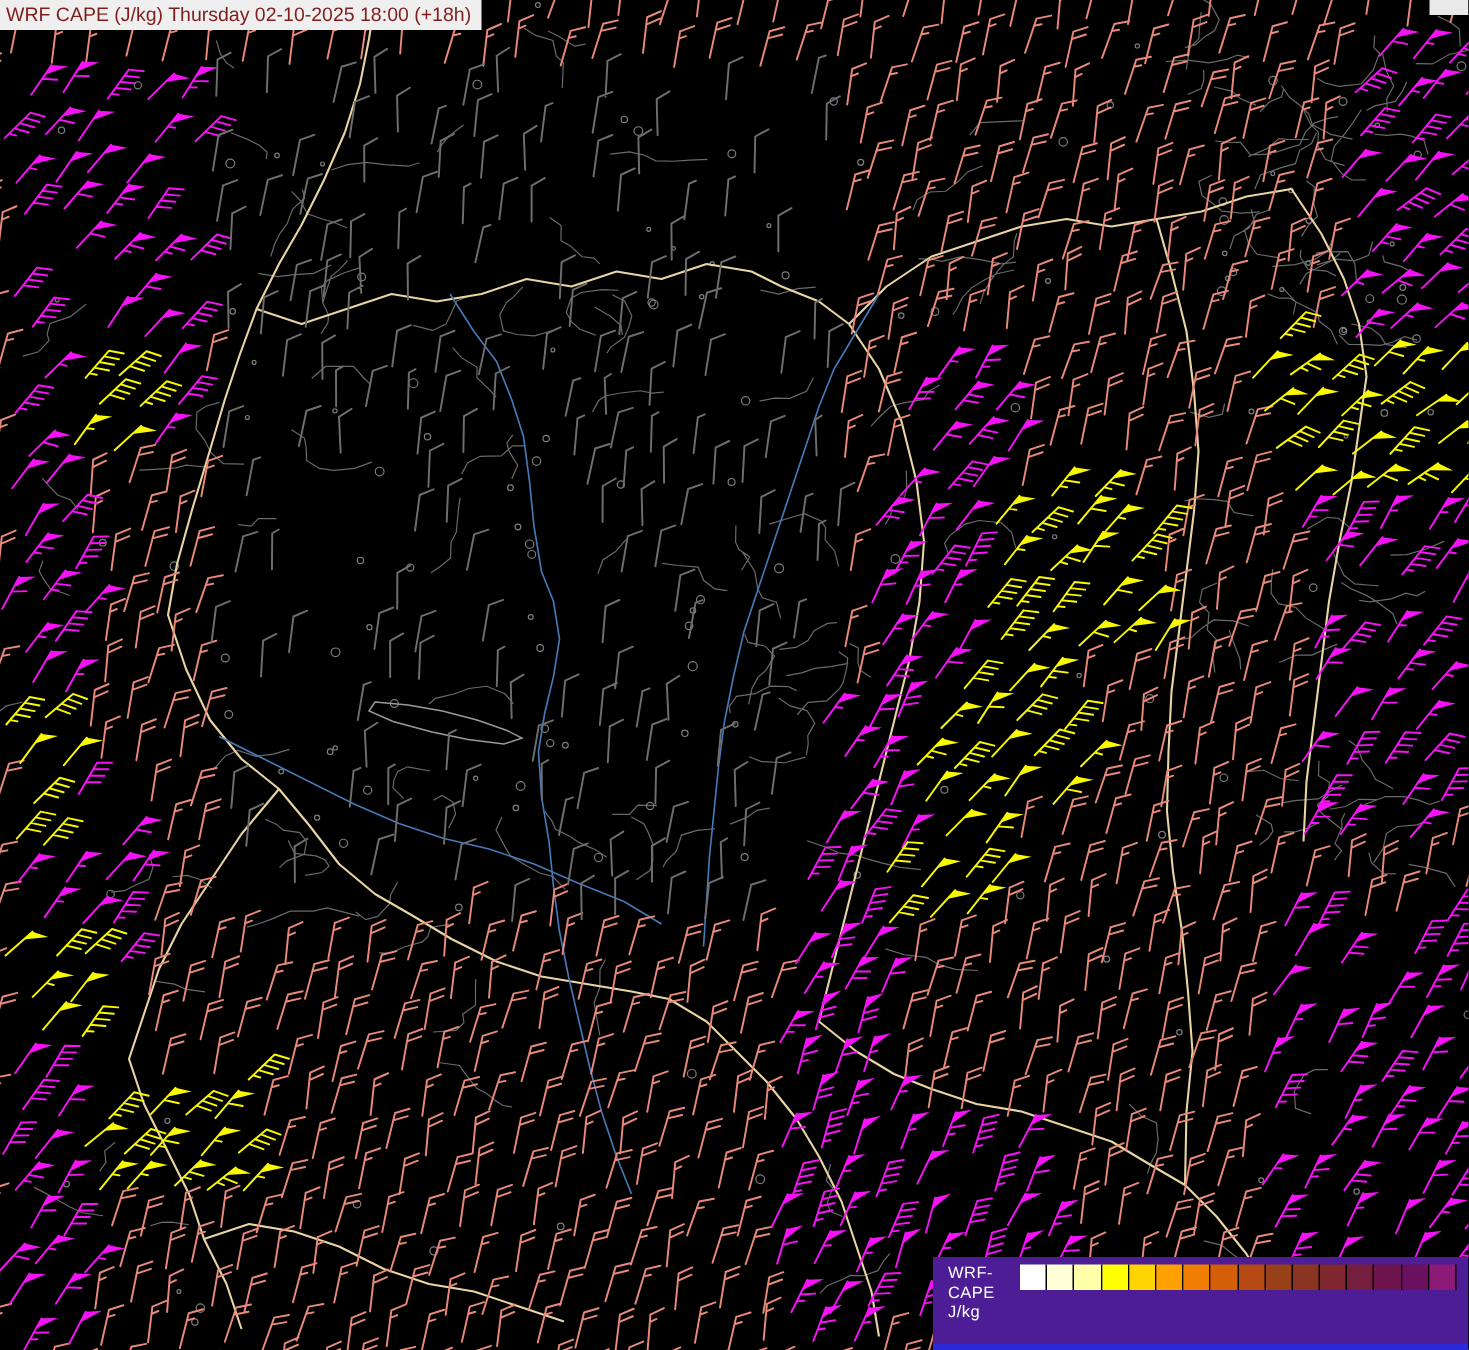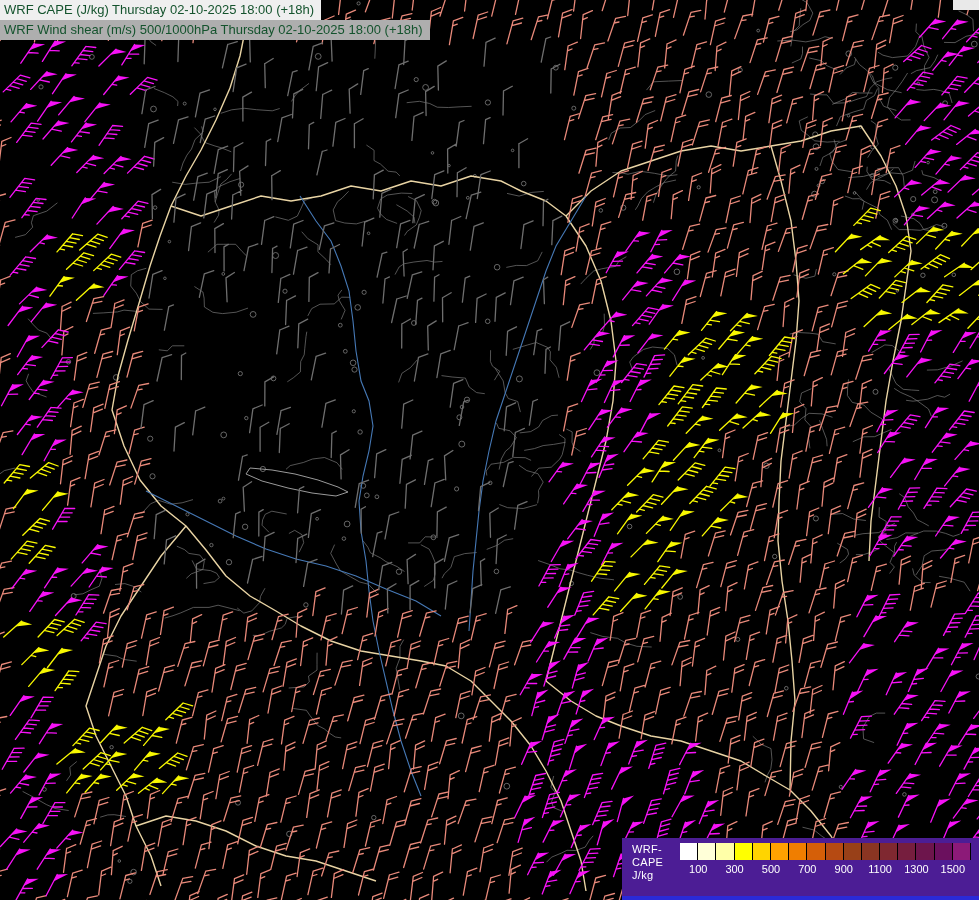--- a/index.html
+++ b/index.html
@@ -1,20 +1,20 @@
 <!DOCTYPE html>
 <html><head>
 <meta charset="utf-8">
 <style>
   html,body{margin:0;padding:0;background:#000;}
   body{width:979px;height:900px;position:relative;overflow:hidden;
        font-family:"Liberation Sans",sans-serif;}
   #map-svg{position:absolute;left:0;top:0;width:979px;height:900px;}
   .titlebar{position:absolute;left:0;top:0;z-index:20;}
-  .title-line{font-size:13px;line-height:18px;color:#14532d;padding:1px 7px 1px 4px;
+  .title-line{font-size:13px;line-height:18px;color:#7f1d1d;padding:1px 7px 1px 4px;
               width:fit-content;white-space:nowrap;}
   .title-line.l1{background:#efefef;}
   .title-line.l2{background:#aeaeae;}
   .trpatch{position:absolute;right:0;top:0;width:26px;height:10px;background:#e9e9e9;z-index:5;}
   .legend{position:absolute;right:0;bottom:4px;width:357px;height:58px;background:#4c1d95;
           display:flex;z-index:20;padding:5px 8px 0 10px;box-sizing:border-box;}
   .legend-labels{color:#fff;font-size:11px;line-height:13px;width:48px;letter-spacing:.3px;}
   .legend-bar-wrap{position:relative;flex:1;}
   .legend-colorbar{display:flex;height:17px;}
   .legend-colorbar .cell{flex:1;border-right:1px solid #000;}
@@ -191,21 +191,20 @@
       <path d="M853.8 225.4L870.6 208.1M870.6 208.1l9.7 2.5M867.1 211.7l9.7 2.5M863.6 215.3l9.7 2.5M860.1 218.9l9.7 2.5M856.6 222.5l4.8 1.2M57 251.9L72.7 233.8M72.7 233.8l9.8 1.9M69.5 237.6l9.8 1.9M66.2 241.3l9.8 1.9M62.9 245.1l9.8 1.9M59.6 248.9l4.9 0.9M79.7 250.1L97.7 234.2M97.7 234.2l9.5 3.1M93.9 237.5l9.5 3.1M90.2 240.8l9.5 3.1M86.5 244.1l9.5 3.1M835.4 251.8L851.8 234.2M860.6 249.6L880.1 235.7M871.2 242.1l9.1 4.1M867.1 245l4.6 2.1M888.7 252.6L906.3 236.4M906.3 236.4l9.5 3M902.7 239.8l9.5 3M899 243.1l9.5 3M895.3 246.5l9.5 3M891.6 249.9l4.8 1.5M916.6 243.6L933.8 226.9M925.9 234.6l9.6 2.7M935.7 249L952.1 231.4M944.6 239.4l4.9 1.1M961.7 246L978.2 228.6M66.5 269.2L83.9 252.8M83.9 252.8l9.6 2.9M80.3 256.2l9.6 2.9M76.7 259.6l9.6 2.9M73 263.1l9.6 2.9M93.7 270.6L111.2 254.2M111.2 254.2l9.6 2.9M107.5 257.6l9.6 2.9M103.9 261l9.6 2.9M100.2 264.4l9.6 2.9M96.6 267.8l4.8 1.5M843.4 273.7L862.2 258.8M853.6 265.6l9.3 3.7M865.4 275.9L882.1 258.6M894.8 276.9L912.2 260.4M904.2 268l9.6 2.8M900.6 271.4l4.8 1.4M921.1 269.1L940.3 254.7M940.3 254.7l9.2 4M936.3 257.7l9.2 4M932.3 260.7l9.2 4M928.3 263.7l9.2 4M924.3 266.7l4.6 2M944.6 276.8L964.3 263.2M971.1 269.5L988.8 253.3M980.7 260.7l9.5 3M49.9 296.1L64 276.6M57.5 285.5l5 0.5M76.4 300.2L94.1 283.9M851.2 298.6L870.6 284.4M870.6 284.4l9.2 4M866.5 287.4l9.2 4M862.5 290.3l9.2 4M858.5 293.3l9.2 4M879.3 298L895.7 280.4M895.7 280.4l9.7 2.2M892.3 284.1l9.7 2.2M888.9 287.7l9.7 2.2M885.4 291.4l9.7 2.2M902 302.4L921 287.7M926.9 302.5L943 284.8M943 284.8l9.8 2.1M939.7 288.5l9.8 2.1M936.3 292.2l9.8 2.1M932.9 295.8l9.8 2.1M929.6 299.5l4.9 1.1M959.4 295.4L978.4 280.7M978.8 295.3L995.2 277.7M987.6 285.8l9.7 2.3M984.2 289.4l4.9 1.1M701.5 330.3L716.5 311.6M709.6 320.2l9.9 1.5M706.5 324.1l4.9 0.7M730.5 330.7L747.2 313.4M739.6 321.3l9.7 2.4M736.1 324.9l4.9 1.2M864.1 326.5L881.7 310.3M888.9 329.6L907.5 314.4M911.9 324.5L930.8 309.7M922.1 316.5l9.3 3.7M939 322.6L958.8 308.9M949.7 315.2l9 4.3M945.6 318l4.5 2.1M967.9 328.2L984.4 310.8M976.8 318.8l4.9 1.2M664.4 349.1L679.7 330.6M672.7 339.1l4.9 0.8M688.3 354.7L705.7 338.2M705.7 338.2l9.6 2.8M702 341.6l9.6 2.8M698.4 345.1l9.6 2.8M694.8 348.5l9.6 2.8M691.2 352l4.8 1.4M718.8 349L734.2 330.6M727.2 339l9.9 1.7M736.7 354.6L752.5 336.6M745.2 344.8l4.9 1M769.4 355.5L784.6 337M784.6 337l9.9 1.7M781.4 340.9l9.9 1.7M778.3 344.7l9.9 1.7M775.1 348.6l9.9 1.7M771.9 352.4l4.9 0.8M669.9 376.2L684.7 357.3M678 366l5 0.7M700.8 380L718.3 363.6M710.3 371.1l9.6 2.9M706.6 374.5l4.8 1.5M722.4 374.6L735.5 354.6M729.5 363.8l10 0.6M754.9 373.7L771.4 356.3M771.4 356.3l9.7 2.3M768 359.9l9.7 2.3M764.5 363.6l9.7 2.3M761.1 367.2l9.7 2.3M757.7 370.8l4.9 1.2M658.9 404.6L674 386M674 386l9.9 1.6M670.9 389.9l9.9 1.6M667.7 393.8l9.9 1.6M664.6 397.6l9.9 1.6M661.4 401.5l4.9 0.8M678.2 403.8L692.8 384.7M692.8 384.7l9.9 1.3M689.8 388.7l9.9 1.3M686.7 392.7l9.9 1.3M683.7 396.7l9.9 1.3M680.7 400.7l5 0.6M702.4 407.5L716.4 388M716.4 388l9.9 1M713.5 392.1l9.9 1M710.6 396.1l9.9 1M707.6 400.2l9.9 1M704.7 404.2l5 0.5M736.1 403L751.9 384.9M744.7 393.2l9.8 1.9M759.6 406.7L777.2 390.4M667.7 426L682.3 406.9M682.3 406.9l9.9 1.3M679.3 410.9l9.9 1.3M676.2 414.9l9.9 1.3M673.2 418.8l9.9 1.3M670.1 422.8l5 0.7M686.2 433.3L702.8 416.1M695.2 424l4.9 1.2M719.6 430.3L737.2 413.9M729.1 421.4l9.6 2.9M743 428.1L760.7 411.9M752.6 419.3l4.8 1.5M770.5 433.3L783.3 412.9M643.1 458.8L658.5 440.4M658.5 440.4l9.9 1.7M655.3 444.2l9.9 1.7M652.1 448l9.9 1.7M648.9 451.9l9.9 1.7M673.4 460.3L689.7 442.6M694.1 457.6L708.5 438.5M701.9 447.2l9.9 1.2M698.9 451.2l5 0.6M4.2 483L19.7 464.7M19.7 464.7l9.8 1.8M16.5 468.5l9.8 1.8M13.3 472.3l9.8 1.8M10.1 476.2l9.8 1.8M6.8 480l4.9 0.9M30.4 478.1L48.7 462.6M48.7 462.6l9.4 3.4M44.8 465.8l9.4 3.4M41 469.1l9.4 3.4M37.2 472.3l9.4 3.4M627.6 485.3L644.6 468.3M636.8 476.1l4.8 1.3M652.1 481.9L665.1 461.7M659.1 471l10 0.5M678.2 480L695.1 462.9M695.1 462.9l9.7 2.5M691.5 466.5l9.7 2.5M688 470l9.7 2.5M684.5 473.6l9.7 2.5M710.1 485.9L725.1 467.2M725.1 467.2l9.9 1.5M722 471.1l9.9 1.5M718.8 475l9.9 1.5M715.7 478.9l9.9 1.5M712.6 482.8l4.9 0.8M13.5 508.7L27.7 489.4M42.5 510.2L57.9 491.8M611.8 509.7L628.5 492.5M620.8 500.4l9.7 2.5M617.3 504l4.8 1.2M636.6 512L653.2 494.7M653.2 494.7l9.7 2.4M649.8 498.3l9.7 2.4M646.3 501.9l9.7 2.4M642.9 505.5l9.7 2.4M639.4 509.1l4.9 1.2M661.5 504.3L677.8 486.7M689.8 503.5L706.5 486.3M706.5 486.3l9.7 2.5M703 489.9l9.7 2.5M699.5 493.5l9.7 2.5M696 497.1l9.7 2.5M692.6 500.7l4.8 1.2M720.7 510.8L737.8 493.9M729.9 501.7l4.8 1.3M22.8 535.3L39.9 518.5M39.9 518.5l9.6 2.7M36.3 522l9.6 2.7M32.8 525.5l9.6 2.7M29.2 529l9.6 2.7M617.5 533.8L631.5 514.3M646.4 533.4L663.2 516.2M655.5 524.1l4.8 1.2M670.2 530.3L683.8 510.5M702.3 535.9L718.1 517.8M710.9 526.1l9.8 1.9M11.2 559.1L27.1 541.1M27.1 541.1l9.8 2M23.8 544.9l9.8 2M20.5 548.6l9.8 2M17.2 552.4l9.8 2M29.2 563.2L45.3 545.4M45.3 545.4l9.8 2.1M42 549.1l9.8 2.1M38.6 552.9l9.8 2.1M35.3 556.6l9.8 2.1M631 556.9L647.9 539.9M657.8 561.6L671.6 541.9M665.3 550.9l10 0.8M591.6 581.2L605.1 561.4M605.1 561.4l10 0.8M602.3 565.5l10 0.8M599.5 569.6l10 0.8M596.7 573.7l10 0.8M614.6 590.9L629.8 572.4M644.5 584.4L659.8 565.8M659.8 565.8l9.9 1.6M656.6 569.7l9.9 1.6M653.4 573.6l9.9 1.6M650.2 577.4l4.9 0.8M661.8 588L677 569.4M593.2 614.9L608.9 596.8M608.9 596.8l9.8 1.9M605.7 600.5l9.8 1.9M602.4 604.3l9.8 1.9M599.1 608.1l9.8 1.9M620.6 611.2L636.8 593.5M645.1 608.9L660 590M653.2 598.6l4.9 0.7M3.7 637L21.7 621.1M38.1 637L54.5 619.5M54.5 619.5l9.7 2.3M51 623.1l9.7 2.3M47.6 626.8l9.7 2.3M44.2 630.4l9.7 2.3M57.1 635.5L74.7 619.3M74.7 619.3l9.5 3M71 622.7l9.5 3M67.4 626.1l9.5 3M63.7 629.4l9.5 3M21.8 664.6L38.8 647.6M31 655.4l4.8 1.3M47.5 667.5L62.1 648.5M28.7 686.4L44.2 668.1M55.1 690.6L68.8 670.8M68.8 670.8l10 0.8M65.9 675l10 0.8M63.1 679.1l10 0.8M60.3 683.2l10 0.8M57.4 687.3l5 0.4M165.8 719.7L183.1 703M183.1 703l9.6 2.8M179.5 706.5l9.6 2.8M175.9 709.9l9.6 2.8M172.3 713.4l9.6 2.8M168.7 716.9l4.8 1.4M72.9 745.6L89.4 728.2M89.4 728.2l9.7 2.3M86 731.8l9.7 2.3M82.5 735.4l9.7 2.3M79.1 739.1l9.7 2.3M75.7 742.7l4.9 1.1M100.6 742.8L117 725.2M109.5 733.3l9.7 2.2M124.2 743L142.3 727.3M142.3 727.3l9.5 3.3M138.5 730.6l9.5 3.3M134.8 733.8l9.5 3.3M131 737.1l9.5 3.3M143.6 745.4L159.1 727.1M152 735.5l9.8 1.8M56.9 764L75.5 748.8M83.2 769L100.7 752.7M100.7 752.7l9.6 2.9M97 756.1l9.6 2.9M93.4 759.5l9.6 2.9M89.7 762.9l9.6 2.9M100.6 769.9L116.5 751.9M109.2 760.2l9.8 2M105.9 763.9l4.9 1M134.5 770.1L150 751.8M142.9 760.2l4.9 0.9M159.3 768.4L177.7 753M177.7 753l9.4 3.4M173.9 756.3l9.4 3.4M170 759.5l9.4 3.4M166.2 762.7l9.4 3.4M66.7 792.9L81.8 774.2M74.8 782.8l4.9 0.8M85.1 792.2L101.1 774.3M93.7 782.5l4.9 1M116.7 790.3L133.9 773.6M126.1 781.2l9.6 2.7M122.5 784.7l4.8 1.4M138.4 793.2L157.2 778.3M148.6 785.1l9.3 3.7M144.7 788.2l4.6 1.9M162.5 793.6L178.7 775.9M171.2 784l4.9 1.1" stroke="#f8f800" stroke-width="1.3" fill="none" stroke-linecap="round"></path>
       <path d="M935.6 19.2L946.3 21.4L930.2 25.2ZM957.7 20L968.6 21.7L952.7 26.2ZM983.1 24.2L993.8 26.8L977.6 30ZM34.3 43.4L45.2 44.2L29.8 50ZM55.1 41.1L66.1 41.5L50.9 47.9ZM116 49.1L126.6 52.1L110.3 54.7ZM134.5 44.5L145.5 44.9L130.3 51.3ZM948.2 52L959.1 53.9L943.1 58.1ZM964 46.5L974.9 48L959 52.8ZM994.2 45.1L1004.9 47.7L988.7 51ZM47 71.7L57.7 74.2L41.6 77.6ZM65.9 73.8L76.9 74.5L61.4 80.4ZM118.8 75.9L129.6 77.6L113.7 82.1ZM981.4 75L992.1 77.7L975.8 80.7ZM26.6 103.6L37.4 105.7L21.4 109.7ZM51.1 101.3L62.1 102.2L46.6 107.9ZM74.1 96.5L85 98.5L69 102.6ZM99.9 102.9L110.8 104.6L94.9 109.2ZM910.8 99.8L921.6 101.9L905.6 105.8ZM940.7 103.2L951.4 105.7L935.2 109ZM959.2 101.2L970 102.9L954.1 107.4ZM986.6 100.4L997 103.9L980.6 105.6ZM58.7 120.9L69.5 122.9L53.5 126.9ZM86.2 122.9L97.1 124.5L81.3 129.3ZM921 125.8L931.8 127.7L915.8 132ZM975.3 129.4L985.5 133.3L969.1 134.4ZM67.5 147.6L78.2 150L62.1 153.4ZM93.6 155.4L104.3 158.2L88 161.1ZM121 156.4L131.6 159.2L115.4 162.1ZM931.1 149.4L941.9 151.6L925.8 155.4ZM951.6 155.9L962.4 157.9L946.4 161.9ZM104.3 182.5L115.1 184.5L99.1 188.6ZM911.9 180.2L922.4 183.2L906.1 185.8ZM940.2 179.8L950.5 183.6L934.1 184.9ZM965.3 175.5L975.8 178.6L959.5 181ZM990.8 179.2L1001.2 182.9L984.7 184.3ZM85.3 197.9L96.3 198.5L80.9 204.6ZM113.2 206.5L123.9 208.9L107.8 212.4ZM919.6 206.3L930.4 208.1L914.5 212.4ZM945.2 202.3L955.7 205.6L939.3 207.7ZM974.8 201.9L985.3 205.2L968.9 207.3ZM47.4 234.9L58 237.8L41.7 240.5ZM124 229.1L135 230.3L119.3 235.6ZM639.7 231.6L650.7 232.7L635.1 238.1ZM661.8 230.4L672.8 229.9L658.1 237.5ZM617.8 251.8L628.8 251.6L613.9 258.8ZM652.5 254.5L663.3 256.5L647.3 260.7ZM680.1 254.6L690.9 256.5L674.9 260.7ZM36.7 287.1L47.3 290.1L31 292.7ZM117.6 275.7L128.6 276.6L113.1 282.2ZM637.9 281.2L648.7 283L632.8 287.4ZM662.5 278.1L673.3 280.5L657.1 284ZM685.3 280L696.3 280.4L681.1 286.8ZM22.5 306.3L33.4 307.6L17.7 312.7ZM46.4 303.1L57.3 304.8L41.4 309.3ZM616.6 312.3L627.4 314.7L611.2 318.2ZM663 304.5L673.9 305.4L658.4 311ZM29.1 335.8L40.1 335.7L25.1 342.8ZM599.6 331.4L610.4 333.2L594.5 337.6ZM624.4 335.6L635.4 335.2L620.7 342.7ZM652.6 333.9L663.5 335.3L647.7 340.2ZM880.9 330.5L891.9 330.6L876.8 337.4ZM931.6 330.7L942.6 330.1L927.9 337.8ZM965.8 332L976.8 332.2L961.7 338.8ZM982.4 327.5L993.4 327.7L978.3 334.3ZM32.2 355.6L43.1 357L27.3 361.9ZM607.6 361L618.6 360.6L603.8 368.1ZM898.9 354.3L909.8 355.7L894.1 360.7ZM921.7 358.1L932.6 359.7L916.7 364.4ZM972.2 359.4L983.2 360.7L967.4 365.8ZM12.8 384.6L23.8 384.3L9.1 391.7ZM43.7 380.3L54.6 381.7L38.8 386.7ZM72.9 390.1L83.7 392.3L67.6 396.1ZM591.5 379.9L602.5 378.8L588.2 387.1ZM614.4 380.7L625.3 379.6L611 387.9ZM640.9 380L651.9 379.4L637.3 387.2ZM980.4 380L991.4 379.6L976.7 387ZM32 415.4L42.9 416.8L27.1 421.8ZM602 409.6L613 410.2L597.6 416.3ZM621.8 408L632.7 409.3L617 414.4ZM650.2 413.4L661.2 413L646.5 420.5ZM887.9 410.4L898.8 409.8L884.2 417.5ZM938.3 407.4L949.3 407.9L934 414.2ZM34.4 434L45.4 434.1L30.3 440.8ZM55.7 439.8L66.7 439.6L51.8 446.8ZM604.7 436.9L615.7 437.6L600.3 443.6ZM637.8 432.1L648.7 433L633.2 438.6ZM890.5 432.1L901.5 432.5L886.2 438.9ZM946.7 433.1L957.7 434.4L941.9 439.5ZM971 441.4L981.7 443.6L965.7 447.4ZM563.1 462.4L574 463.5L558.4 468.8ZM591 463.2L601.9 462.6L587.3 470.3ZM608.1 455.2L619 453.7L605.1 462.6ZM904.9 458.2L915.8 459.5L900.1 464.5ZM926.9 458.8L937.9 458.9L922.8 465.7ZM959.7 467.2L970.6 469L954.7 473.4ZM577.2 484.1L588.1 485L572.6 490.7ZM594.9 490.7L605.9 490.7L590.9 497.6ZM882.4 487.8L893.4 489L877.7 494.3ZM582.1 519.7L593 521.1L577.3 526.1ZM603.2 514.1L614.1 512.6L600.2 521.5ZM949.1 516.1L960 516.9L944.6 522.7ZM97.8 544.7L108.6 546.6L92.6 550.8ZM563.3 540.7L574.3 540.7L559.3 547.7ZM612.5 543.4L623.5 542.8L608.9 550.5ZM881.8 534.9L892.8 534.8L877.9 541.8ZM907.3 536.3L918.3 537.1L902.8 542.9ZM956 539.6L966.8 541.5L950.8 545.7ZM26.4 569.4L37.3 570.8L21.5 575.8ZM57.8 567.9L68.8 568.7L53.4 574.5ZM87.3 568.4L98.1 570.8L81.9 574.3ZM102.6 567.1L113.6 568L98.1 573.8ZM568 564.4L578.9 562.8L565 571.8ZM43.4 591.7L54.4 592.5L38.8 598.2ZM71.7 597.8L82.4 600.2L66.3 603.7ZM560.8 587.1L571.8 587.6L556.5 593.8ZM867.8 595.4L878.8 594.8L864.2 602.5ZM543.6 621.9L554.6 622.4L539.3 628.6ZM564.1 616L575.1 614.8L561 623.4ZM588.9 617.8L599.9 618L584.7 624.6ZM876.1 615.9L887.1 616L872 622.8ZM907.9 621.8L918.9 622.5L903.4 628.4ZM549.3 641.6L560.3 642L545 648.4ZM575.5 638.1L586.5 638L571.6 645.1ZM597.6 639.1L608.6 637.8L594.5 646.4ZM863.9 643.6L874.9 645L859.1 650ZM938.5 648.3L949.5 648.4L934.4 655.1ZM962.6 643.5L973.6 643L958.9 650.5ZM983.7 637.7L994.7 636.4L980.5 645ZM532.1 674L543.1 674L528.1 680.9ZM550.3 663.1L561 660.4L548.2 670.8ZM578.6 664.8L589.2 662L576.5 672.5ZM867.8 669.8L878.7 668.8L864.4 677ZM896.2 672.9L907.2 671.9L892.9 680.2ZM917.9 669.4L928.8 668.1L914.7 676.7ZM952.5 670.5L963.5 670.4L948.6 677.5ZM23.9 695.7L34.9 696.6L19.4 702.3ZM537.9 692.4L548.6 689.6L535.9 700.2ZM564.8 692.9L575.6 690.8L562.2 700.4ZM583.3 691.1L594.1 688.7L580.9 698.7ZM852.5 692L863.4 690.6L849.5 699.4ZM907.9 694.5L918.9 695.3L903.4 701.1ZM959.9 691.7L970.9 691.3L956.2 698.8ZM988 699.2L998.9 700.4L983.2 705.6ZM52.3 723.5L63.2 723.9L48 730.2ZM549 716.7L559.6 714.1L546.7 724.4ZM572.6 720.6L583.4 718.5L570.1 728.2ZM604.1 717.8L615.1 716.7L600.8 725.1ZM907.5 723.6L918.5 722.8L904.1 730.8ZM939.9 724L950.8 724.8L935.4 730.7ZM971.6 724.7L982.6 725.3L967.3 731.4ZM38.7 753.2L49.6 754.8L33.7 759.5ZM531.2 742.3L542.1 741.1L528 749.7ZM576.5 746.2L587.3 743.8L574.2 753.8ZM609.2 743.1L620 741.2L606.4 750.6ZM637.2 741.5L648 739.7L634.4 749ZM690.7 743.3L701.6 742.7L687 750.4ZM902.1 743.5L913 744.5L897.5 750ZM926.2 743.2L937.2 742.7L922.5 750.3ZM951.7 745.5L962.7 745.6L947.7 752.4ZM975.3 747.9L986.2 747.5L971.5 754.9ZM26.1 774.9L36.9 776.9L20.9 781ZM50.5 773.8L61.5 773.5L46.7 780.8ZM566.1 770.7L577 769.3L563 778.1ZM622 767.5L633 766.6L618.5 774.7ZM693.4 771.5L704.3 769.9L690.5 779ZM855.6 769.5L866.5 770.4L851.1 776.1ZM880.5 770.2L891.5 769.4L877.1 777.4ZM910.1 773.8L921.1 774.8L905.5 780.3ZM960 773.8L971 773.3L956.4 780.9ZM981 776.1L992 776.6L976.8 782.9ZM32.3 797.4L43.3 797.1L28.4 804.4ZM525.1 796.1L536.1 795.3L521.6 803.3ZM570.2 795L581.1 793.9L566.9 802.3ZM623.5 798.4L634.1 795.6L621.5 806.2ZM683.7 795.7L694.7 795.5L679.8 802.7ZM708.4 801.4L719.3 799.9L705.4 808.8ZM861.8 796.7L872.7 796.3L858 803.7ZM908.7 795.5L919.7 794.6L905.3 802.7ZM939.9 800L950.8 798.6L936.8 807.4ZM967.6 798.9L978.6 800.2L962.9 805.3ZM16.7 829L27.5 831.5L11.3 834.9ZM39.2 823.7L50 825.6L34.1 829.9ZM72.7 830.2L83.5 832.4L67.4 836.2ZM524.9 819.4L535.5 816.8L522.6 827ZM553.8 820.7L564.8 820L550.3 827.8ZM580.6 825.5L591.5 824.1L577.5 832.9ZM603.8 821.7L614.5 819L601.7 829.4ZM633.3 822.3L644.2 821.4L629.8 829.5ZM685.4 822.2L696.2 820L682.9 829.8ZM714.2 824.2L725.2 823.6L710.6 831.3ZM868.6 822.2L879.6 821.1L865.4 829.5ZM899 825.2L909.9 824.1L895.7 832.4ZM950.4 821.9L961.3 820.5L947.3 829.3ZM980.6 827.8L991.5 828.9L975.9 834.3ZM19.7 849L30.7 849.5L15.4 855.7ZM50.2 849L61.2 849.5L45.9 855.7ZM538.3 853.2L549.3 852.6L534.7 860.4ZM565.1 854.3L576.1 854L561.2 861.3ZM621.1 853.9L631.8 851.7L618.5 861.5ZM669.3 846.3L680.2 845.3L665.9 853.6ZM881.9 855.8L892.8 857.1L877.1 862.2ZM910.5 853L921.5 853.7L906.1 859.6ZM934 848.6L945 848.6L930 855.5ZM27.7 878.9L38.7 878.7L23.8 885.9ZM57.2 874.5L68.1 873.9L53.5 881.6ZM550.7 871.5L561.5 869.8L547.8 879ZM579.6 871.8L590.5 870.6L576.4 879.1ZM678.4 877.7L689.4 877.4L674.6 884.8ZM702.2 872L713 870.1L699.4 879.5ZM915.1 877.1L926 876.1L911.7 884.4ZM938.4 875.4L949.4 874.3L935.1 882.7ZM962.8 872.5L973.7 871.1L959.7 879.8Z" fill="#f612f6" stroke="none"></path>
       <path d="M851.8 234.2L862.5 236.7L846.3 240.1ZM880.1 235.7L890.1 240.2L873.6 240.3ZM933.8 226.9L944.4 229.9L928.1 232.5ZM952.1 231.4L962.8 233.8L946.6 237.2ZM978.2 228.6L988.9 231.2L972.7 234.4ZM862.2 258.8L872.4 262.8L855.9 263.7ZM882.1 258.6L892.7 261.2L876.5 264.3ZM912.2 260.4L922.8 263.5L906.4 265.9ZM964.3 263.2L974.3 267.9L957.7 267.7ZM988.8 253.3L999.3 256.6L982.9 258.7ZM64 276.6L74.9 277.7L59.3 283.1ZM94.1 283.9L104.6 287.2L88.2 289.3ZM921 287.7L931.2 291.9L914.6 292.6ZM978.4 280.7L988.5 284.9L972 285.6ZM995.2 277.7L1005.9 280.2L989.7 283.6ZM716.5 311.6L727.4 313.2L711.5 317.8ZM747.2 313.4L757.9 316L741.6 319.1ZM881.7 310.3L892.2 313.6L875.8 315.7ZM907.5 314.4L917.8 318.4L901.3 319.5ZM930.8 309.7L941 313.9L924.5 314.7ZM958.8 308.9L968.7 313.6L952.2 313.5ZM984.4 310.8L995.1 313.4L978.9 316.6ZM679.7 330.6L690.5 332.4L674.6 336.8ZM734.2 330.6L745.1 332.4L729.1 336.7ZM752.5 336.6L763.3 338.7L747.2 342.6ZM684.7 357.3L695.6 358.8L679.8 363.6ZM718.3 363.6L728.8 366.8L712.5 369ZM735.5 354.6L746.5 355.2L731.1 361.3ZM751.9 384.9L762.7 387L746.7 390.9ZM777.2 390.4L787.7 393.7L771.3 395.9ZM702.8 416.1L713.5 418.7L697.3 421.8ZM737.2 413.9L747.7 417.2L731.3 419.4ZM760.7 411.9L771.2 415.3L754.8 417.3ZM783.3 412.9L794.3 413.3L779 419.7ZM689.7 442.6L700.4 445.1L684.3 448.5ZM708.5 438.5L719.5 439.8L703.7 444.8ZM644.6 468.3L655.2 471.1L638.9 474ZM665.1 461.7L676.1 462.2L660.8 468.4ZM27.7 489.4L38.6 490.6L22.9 495.8ZM57.9 491.8L68.7 493.7L52.8 497.9ZM628.5 492.5L639.2 495.2L622.9 498.2ZM677.8 486.7L688.5 489.2L672.4 492.6ZM737.8 493.9L748.4 496.9L732.1 499.6ZM631.5 514.3L642.4 515.4L626.8 520.8ZM663.2 516.2L673.9 519L657.6 521.9ZM683.8 510.5L694.8 511.4L679.3 517.1ZM718.1 517.8L728.9 519.9L712.9 523.8ZM647.9 539.9L658.6 542.8L642.3 545.6ZM671.6 541.9L682.5 542.8L667 548.5ZM629.8 572.4L640.7 574.1L624.8 578.6ZM677 569.4L687.8 571.1L671.9 575.6ZM636.8 593.5L647.5 595.8L631.4 599.4ZM660 590L670.9 591.6L655 596.3ZM21.7 621.1L32.2 624.6L15.7 626.4ZM38.8 647.6L49.4 650.4L33.1 653.2ZM62.1 648.5L73.1 649.9L57.3 654.8ZM44.2 668.1L55.1 670.1L39.1 674.2ZM117 725.2L127.7 727.7L111.5 731.1ZM159.1 727.1L169.9 729L153.9 733.2ZM75.5 748.8L85.8 752.6L69.3 753.8ZM116.5 751.9L127.3 754.1L111.2 757.9ZM150 751.8L160.8 753.7L144.8 757.9ZM81.8 774.2L92.6 775.9L76.7 780.4ZM101.1 774.3L111.8 776.6L95.7 780.3ZM133.9 773.6L144.5 776.6L128.2 779.1ZM157.2 778.3L167.4 782.4L150.9 783.3ZM178.7 775.9L189.4 778.3L173.3 781.8Z" fill="#f8f800" stroke="none"></path>
     </g>
   </svg>
 
 <div class="trpatch"></div>
 
 <div class="titlebar">
   <div class="title-line l1">WRF CAPE (J/kg) Thursday 02-10-2025 18:00 (+18h)</div>
-  <div class="title-line l2">WRF Wind shear (m/s) 500/1000hPa Thursday 02-10-2025 18:00 (+18h)</div>
 </div>
 
 <div class="legend">
   <div class="legend-labels">
     <div>WRF-</div>
     <div>CAPE</div>
     <div>J/kg</div>
   </div>
   <div class="legend-bar-wrap">
     <div class="legend-colorbar" id="legend-colorbar">
@@ -219,25 +218,15 @@
         <div class="cell" style="background: rgb(213, 95, 8);"></div>
         <div class="cell" style="background: rgb(182, 74, 18);"></div>
         <div class="cell" style="background: rgb(152, 64, 24);"></div>
         <div class="cell" style="background: rgb(138, 53, 34);"></div>
         <div class="cell" style="background: rgb(127, 40, 48);"></div>
         <div class="cell" style="background: rgb(118, 30, 62);"></div>
         <div class="cell" style="background: rgb(109, 21, 76);"></div>
         <div class="cell" style="background: rgb(107, 16, 94);"></div>
         <div class="cell" style="background: rgb(140, 26, 120);"></div>
       </div>
-    <div class="legend-ticks" id="legend-ticks">
-        <span style="left: 6.25%;">100</span>
-        <span style="left: 18.75%;">300</span>
-        <span style="left: 31.25%;">500</span>
-        <span style="left: 43.75%;">700</span>
-        <span style="left: 56.25%;">900</span>
-        <span style="left: 68.75%;">1100</span>
-        <span style="left: 81.25%;">1300</span>
-        <span style="left: 93.75%;">1500</span>
-      </div>
   </div>
 </div>
 <div class="legend-blue" style="background: rgb(42, 42, 216);"></div>
 
 </body></html>

